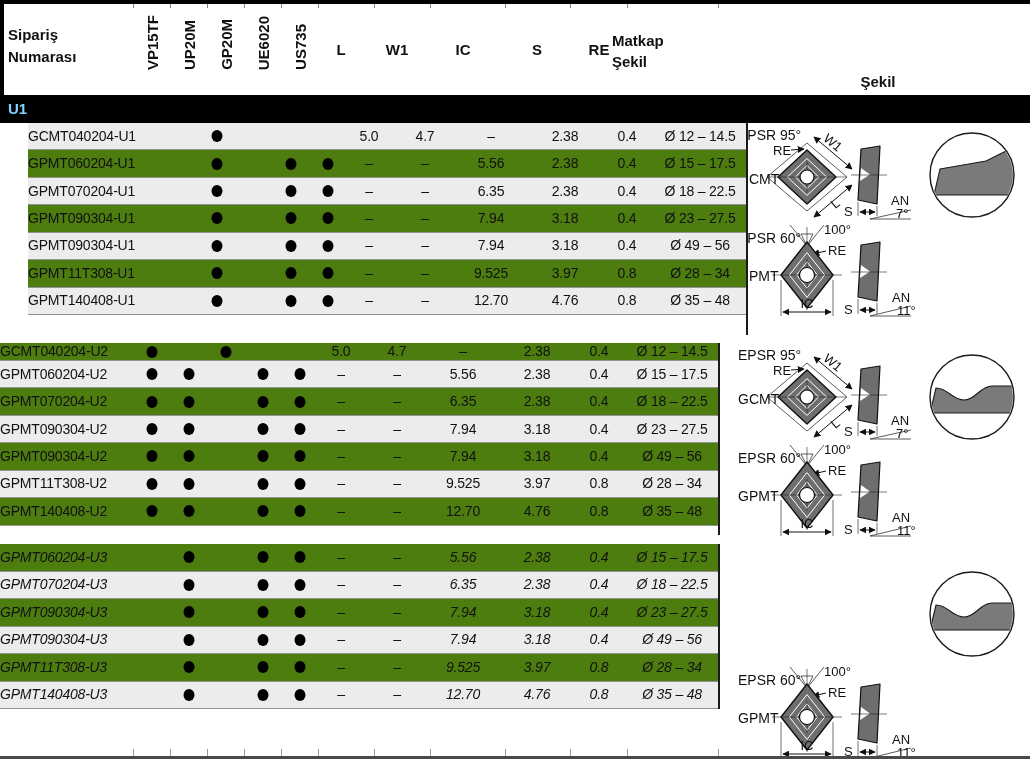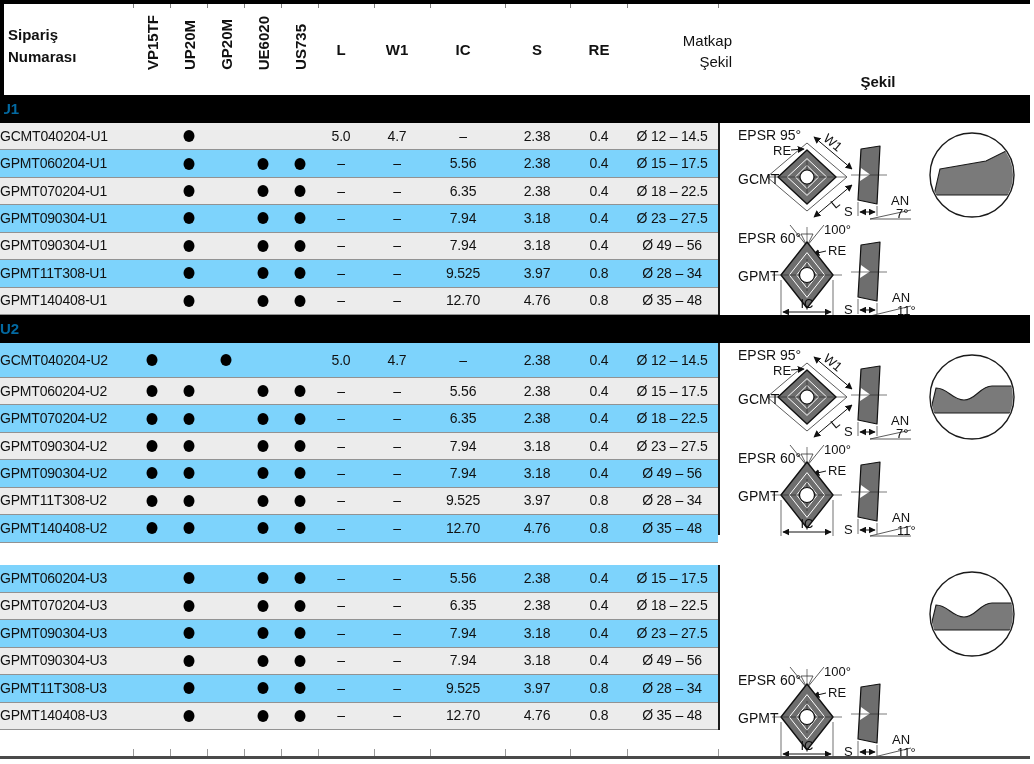--- a/index.html
+++ b/index.html
@@ -9,25 +9,25 @@
   .lefttab{position:absolute;left:0;top:0;width:4px;height:123px;background:#000;z-index:4;}
   .botrule{position:absolute;left:0;top:756px;width:1030px;height:3px;background:#4a4a4a;z-index:3;}
   .tickT{position:absolute;top:4px;width:1px;height:4px;background:#808080;z-index:3;}
   .tickB{position:absolute;top:749px;width:1px;height:7px;background:#9a9a9a;z-index:2;}
   .hdr{position:absolute;left:0;top:4px;width:1030px;height:72px;}
   .ordlbl{position:absolute;left:8px;top:20px;font-weight:700;font-size:15px;line-height:22px;}
   .vhdr{position:absolute;bottom:6px;transform:translateX(-50%);}
   .vhdr span{display:block;writing-mode:vertical-rl;transform:rotate(180deg);
              font-weight:700;font-size:15px;white-space:nowrap;}
   .chdr{position:absolute;top:37px;text-align:center;font-weight:700;font-size:15px;}
-  .chdr2{position:absolute;top:26px;text-align:right;font-weight:400;font-size:15px;line-height:21px;}
+  .chdr2{position:absolute;top:26px;text-align:left;font-weight:700;font-size:15px;line-height:21px;}
   .secbar{position:absolute;left:0;width:1030px;height:28px;background:#000;z-index:2;}
-  .secbar span{display:block;color:#0369a1;font-weight:700;font-size:15px;line-height:28px;}
+  .secbar span{display:block;color:#7dd3fc;font-weight:700;font-size:15px;line-height:28px;padding-left:8px;}
   .rows{position:absolute;left:0;width:720px;border-right:2px solid #1a1a1a;box-sizing:border-box;z-index:1;}
-  .row{position:relative;border-bottom:1px solid #929292;box-sizing:border-box;background:#7dd3fc;}
+  .row{position:relative;border-bottom:1px solid #929292;box-sizing:border-box;background:#4d7c0f;}
   .row.shade{background:#ececec;}
   .cell{position:absolute;top:0;bottom:1px;display:flex;align-items:center;
         font-size:14px;letter-spacing:-0.2px;white-space:nowrap;}
   .c-val{justify-content:center;}
   .dot{position:absolute;top:50%;transform:translate(-50%,-50%);width:11px;height:12px;
        border-radius:50%;background:#000;}
   .fig{position:absolute;left:724px;width:310px;height:195px;z-index:1;}
   .fig svg text{font-family:"Liberation Sans",sans-serif;fill:#111;}
   .ft{font-size:14px;}
   .fd{font-size:13px;}
@@ -168,21 +168,21 @@
   </g>
     <g>
       <circle cx="248" cy="52" r="42" fill="#fff"></circle>
       <path d="M216 46 L262 38 L286 26 L298 26 L298 72 L210 72 Z" fill="#7a7a7a" stroke="#1a1a1a" stroke-width="1.1" clip-path="url(#mk0c)"></path>
       <circle cx="248" cy="52" r="42" fill="none" stroke="#1a1a1a" stroke-width="1.4"></circle>
     </g>
   </svg></div>
     <div class="secbar" style="top: 95px;">
       <span>U1</span>
     </div>
-    <div class="rows" style="top: 123px; height: 212px;">
+    <div class="rows" style="top: 123px; height: 212px; margin-left: 28px;">
       <div class="row shade" style="height: 27.43px;">
         <div class="cell c-order">GCMT040204-U1</div>
         <div class="dot" style="left: 189px;"></div>
         <div class="cell c-val" style="left: 303px; width: 76px;">5.0</div>
         <div class="cell c-val" style="left: 359px; width: 76px;">4.7</div>
         <div class="cell c-val" style="left: 425px; width: 76px;">–</div>
         <div class="cell c-val" style="left: 499px; width: 76px;">2.38</div>
         <div class="cell c-val" style="left: 561px; width: 76px;">0.4</div>
         <div class="cell c-val" style="left: 617px; width: 110px;">Ø 12 – 14.5</div>
       </div>
@@ -328,25 +328,22 @@
     <line x1="146" y1="193" x2="187" y2="183" stroke="#333" stroke-width=".8"></line>
     <text class="fd" x="168" y="179">AN</text>
     <text class="fd" x="173" y="192">11°</text>
   </g>
     <g>
       <circle cx="248" cy="54" r="42" fill="#fff"></circle>
       <path d="M212 45 C224 45 228 57 240 57 C252 57 256 43 268 43 L298 43 L298 70 L206 70 Z" fill="#7a7a7a" stroke="#1a1a1a" stroke-width="1.1" clip-path="url(#mk1c)"></path>
       <circle cx="248" cy="54" r="42" fill="none" stroke="#1a1a1a" stroke-width="1.4"></circle>
     </g>
   </svg></div>
-    <div class="secbar" style="top: 315px;">
-      <span>U2</span>
-    </div>
     <div class="rows" style="top: 343px; height: 192.01px;">
-      <div class="row" style="height: 35px;">
+      <div class="row" style="height: 18px;">
         <div class="cell c-order">GCMT040204-U2</div>
         <div class="dot" style="left: 152px;"></div>
         <div class="dot" style="left: 226px;"></div>
         <div class="cell c-val" style="left: 303px; width: 76px;">5.0</div>
         <div class="cell c-val" style="left: 359px; width: 76px;">4.7</div>
         <div class="cell c-val" style="left: 425px; width: 76px;">–</div>
         <div class="cell c-val" style="left: 499px; width: 76px;">2.38</div>
         <div class="cell c-val" style="left: 561px; width: 76px;">0.4</div>
         <div class="cell c-val" style="left: 617px; width: 110px;">Ø 12 – 14.5</div>
       </div>
@@ -470,21 +467,21 @@
     <line x1="146" y1="193" x2="187" y2="183" stroke="#333" stroke-width=".8"></line>
     <text class="fd" x="168" y="179">AN</text>
     <text class="fd" x="173" y="192">11°</text>
   </g>
     <g>
       <circle cx="248" cy="49" r="42" fill="#fff"></circle>
       <path d="M212 40 C224 40 228 52 240 52 C252 52 256 38 268 38 L298 38 L298 65 L206 65 Z" fill="#7a7a7a" stroke="#1a1a1a" stroke-width="1.1" clip-path="url(#mk2c)"></path>
       <circle cx="248" cy="49" r="42" fill="none" stroke="#1a1a1a" stroke-width="1.4"></circle>
     </g>
   </svg></div>
-    <div class="rows" style="top: 565px; height: 165px;">
+    <div class="rows" style="top: 544px; height: 165px; font-style: italic;">
       <div class="row" style="height: 27.5px;">
         <div class="cell c-order">GPMT060204-U3</div>
         <div class="dot" style="left: 189px;"></div>
         <div class="dot" style="left: 263px;"></div>
         <div class="dot" style="left: 300px;"></div>
         <div class="cell c-val" style="left: 303px; width: 76px;">–</div>
         <div class="cell c-val" style="left: 359px; width: 76px;">–</div>
         <div class="cell c-val" style="left: 425px; width: 76px;">5.56</div>
         <div class="cell c-val" style="left: 499px; width: 76px;">2.38</div>
         <div class="cell c-val" style="left: 561px; width: 76px;">0.4</div>

